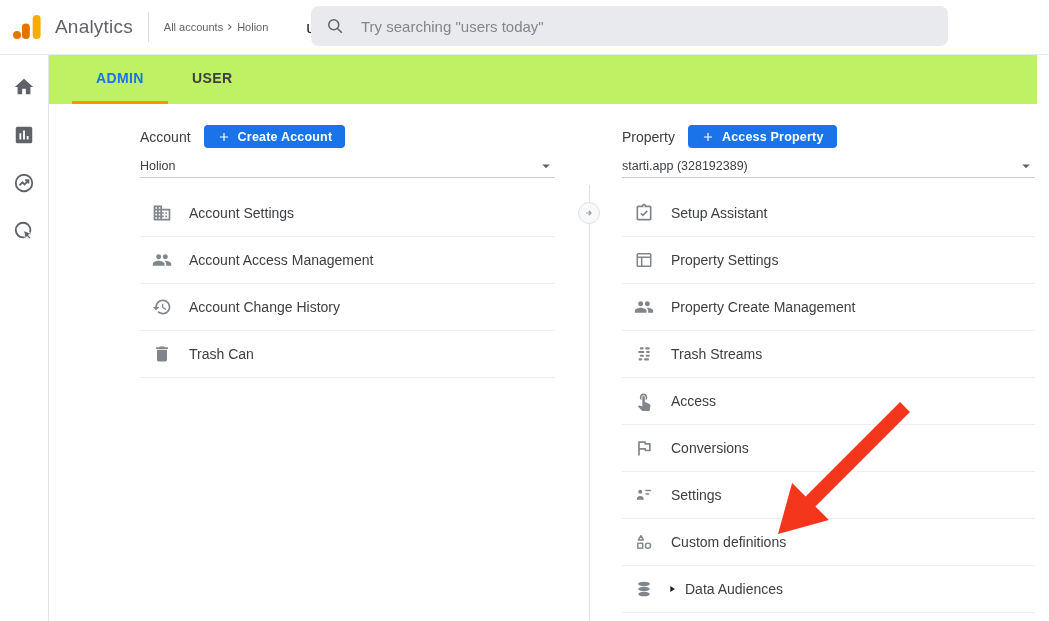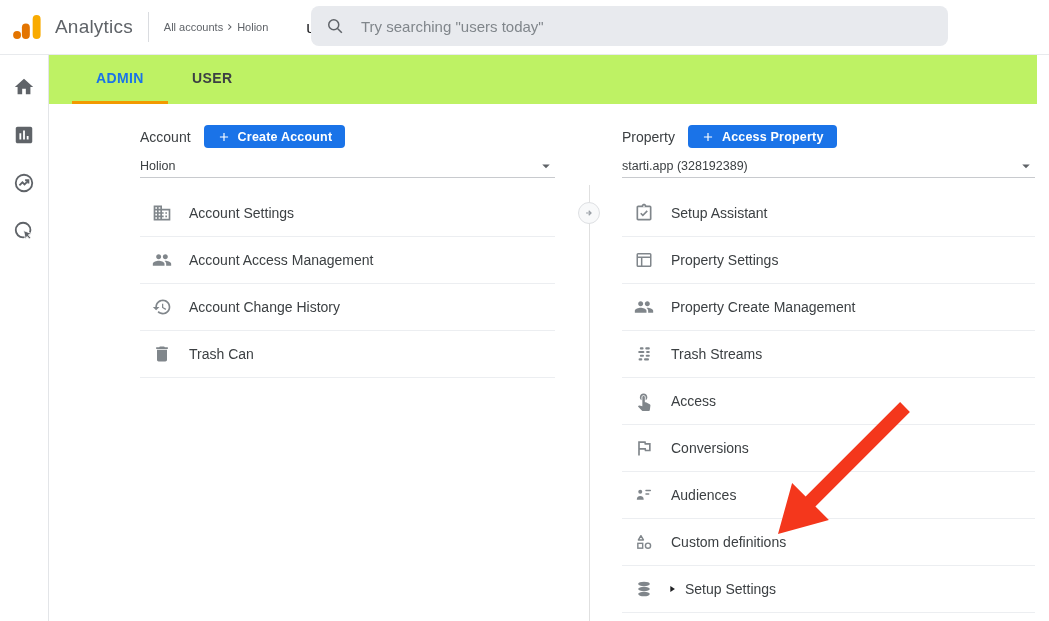--- a/index.html
+++ b/index.html
@@ -366,21 +366,21 @@
               <svg viewBox="0 0 24 24">
                 <g fill="#80868B">
                   <circle cx="7.5" cy="8" r="2.4"></circle>
                   <path d="M3.4 17c0-2.3 1.9-3.7 4.1-3.7s4.1 1.4 4.1 3.7v.6H3.4z"></path>
                   <rect x="13.5" y="5.8" width="7" height="1.8" rx=".9"></rect>
                   <rect x="13.5" y="10" width="5" height="1.8" rx=".9"></rect>
                 </g>
               </svg>
             </span>
 
-            <span class="li-label">Audiences</span>
+            <span class="li-label">Settings</span>
           </li>
 
           <li class="menu-item">
             <span class="li-icon">
               <svg viewBox="0 0 24 24" fill="none">
                 <path d="M8.3 4.4l3 5.1H5.3z" stroke="#80868B" stroke-width="1.7" stroke-linejoin="round"></path>
                 <rect x="4.6" y="13.6" width="5.8" height="5.8" stroke="#80868B" stroke-width="1.7"></rect>
                 <circle cx="16.8" cy="16.4" r="3.1" stroke="#80868B" stroke-width="1.7"></circle>
               </svg>
             </span>
@@ -396,21 +396,21 @@
                   <ellipse cx="12" cy="12" rx="7" ry="2.7"></ellipse>
                   <ellipse cx="12" cy="18.1" rx="7" ry="2.7"></ellipse>
                 </g>
               </svg>
             </span>
             <span class="expand">
               <svg viewBox="0 0 24 24">
                 <path fill="#202124" d="M8 5v14l11-7z"></path>
               </svg>
             </span>
-            <span class="li-label">Setup Settings</span>
+            <span class="li-label">Data Audiences</span>
           </li>
         </ul>
     </section>
 
     <svg class="red-arrow" viewBox="0 0 185 165">
       <polygon points="165.1,17.1 70.6,111.6 57.1,98.1 43,149 93.9,134.9 80.4,121.4 174.9,26.9" fill="#F4371C"></polygon>
     </svg>
 
   </main>
 </div>

